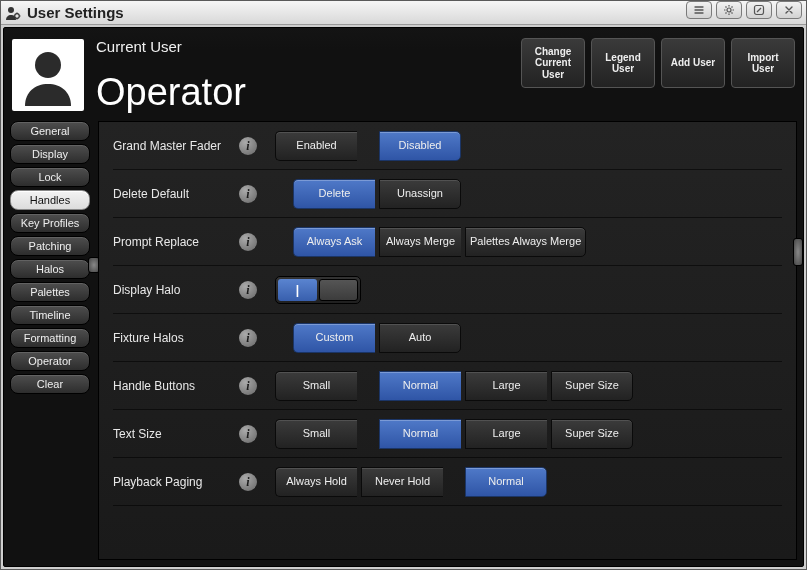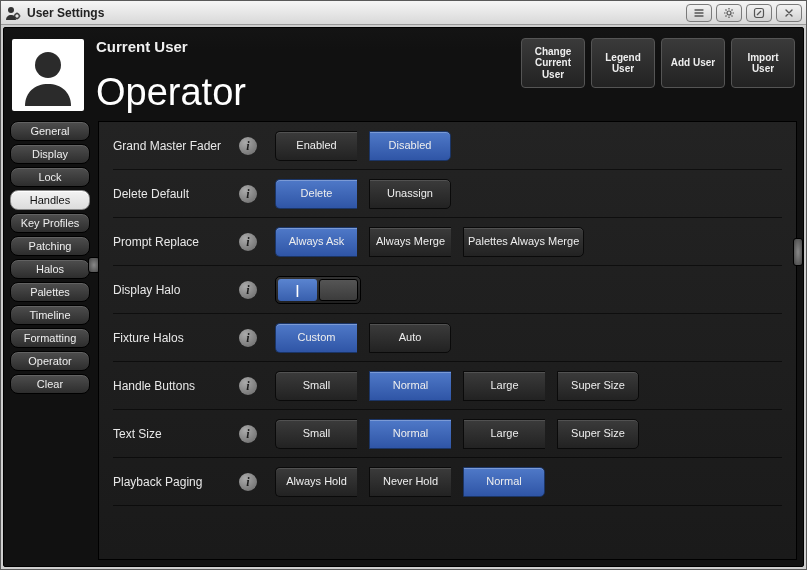--- a/index.html
+++ b/index.html
@@ -10,23 +10,23 @@
   .window {
     width: 807px; height: 570px;
     background: linear-gradient(#e8e8e8, #cdcdcd 4%, #cfcfcf);
     border: 1px solid #5a5a5a;
     display: flex; flex-direction: column;
   }
   .titlebar {
     height: 24px;
     background: linear-gradient(#f6f6f6, #d8d8d8);
     border-bottom: 1px solid #999;
-    display: flex; align-items: center;
+    display: flex; 
     padding: 0 4px;
-    font-size: 12px; color: #222; font-weight: 600;
+    font-size: 15px; color: #222; font-weight: 600;
   }
   .titlebar .tb-left { display: flex; align-items: center; gap: 6px; flex: 1; }
   .titlebar .tb-icon svg { display: block; }
   .titlebar .tb-buttons { display: flex; gap: 4px; }
   .tb-btn {
     width: 26px; height: 18px;
     background: linear-gradient(#f2f2f2, #d2d2d2);
     border: 1px solid #7a7a7a;
     border-radius: 4px;
     display: inline-flex; align-items: center; justify-content: center;
@@ -53,21 +53,21 @@
     gap: 12px;
   }
   .avatar {
     width: 72px; height: 72px;
     background: #fff;
     border-radius: 2px;
     display: flex; align-items: center; justify-content: center;
   }
   .avatar svg { width: 62px; height: 62px; }
   .user-block { flex: 0 0 auto; color: #fff; }
-  .user-label { font-size: 15px; font-weight: 700; color: #f0f0f0; }
+  .user-label { font-size: 15px; font-weight: 400; color: #f0f0f0; }
   .user-name { font-size: 38px; font-weight: 400; line-height: 1; margin-top: 18px; }
   .header-spacer { flex: 1; }
   .action-buttons { display: flex; gap: 6px; align-self: flex-start; }
   .act-btn {
     width: 64px; height: 50px;
     background: linear-gradient(#3a3a3a, #222);
     border: 1px solid #555;
     border-radius: 4px;
     color: #eee;
     font-size: 10px; font-weight: 600;
@@ -142,39 +142,40 @@
   }
   .info {
     width: 18px; height: 18px;
     border-radius: 50%;
     background: radial-gradient(circle at 35% 30%, #aaa, #666);
     color: #1b1b1b;
     font: italic 700 12px/18px "Times New Roman", serif;
     text-align: center;
     flex: 0 0 auto;
   }
-  .controls { display: flex; gap: 12px; margin-left: 10px; align-items: center; }
+  .controls { display: flex; gap: 4px; margin-left: 10px; align-items: center; }
   .seg {
     height: 30px;
     min-width: 82px;
     padding: 0 4px;
     background: linear-gradient(#3b3b3b, #222);
     border: 1px solid #0a0a0a;
     border-right-width: 0;
     color: #eee; font-size: 11px;
     display: flex; align-items: center; justify-content: center; text-align: center;
     line-height: 1.1;
     box-shadow: inset 0 1px 0 rgba(255,255,255,0.12);
   }
   .seg:first-child { border-top-left-radius: 5px; border-bottom-left-radius: 5px; }
   .seg:last-child  { border-top-right-radius: 5px; border-bottom-right-radius: 5px; border-right-width: 1px; }
   .seg.selected {
     background: linear-gradient(#4f79c8, #2f55a6);
     border-color: #1b3566;
     box-shadow: inset 0 1px 0 rgba(255,255,255,0.25);
+    margin-left: 18px;
   }
   
   .toggle {
     width: 86px; height: 28px;
     border-radius: 5px;
     background: linear-gradient(#333, #202020);
     border: 1px solid #000;
     display: flex; align-items: center;
     padding: 2px;
     position: relative;

